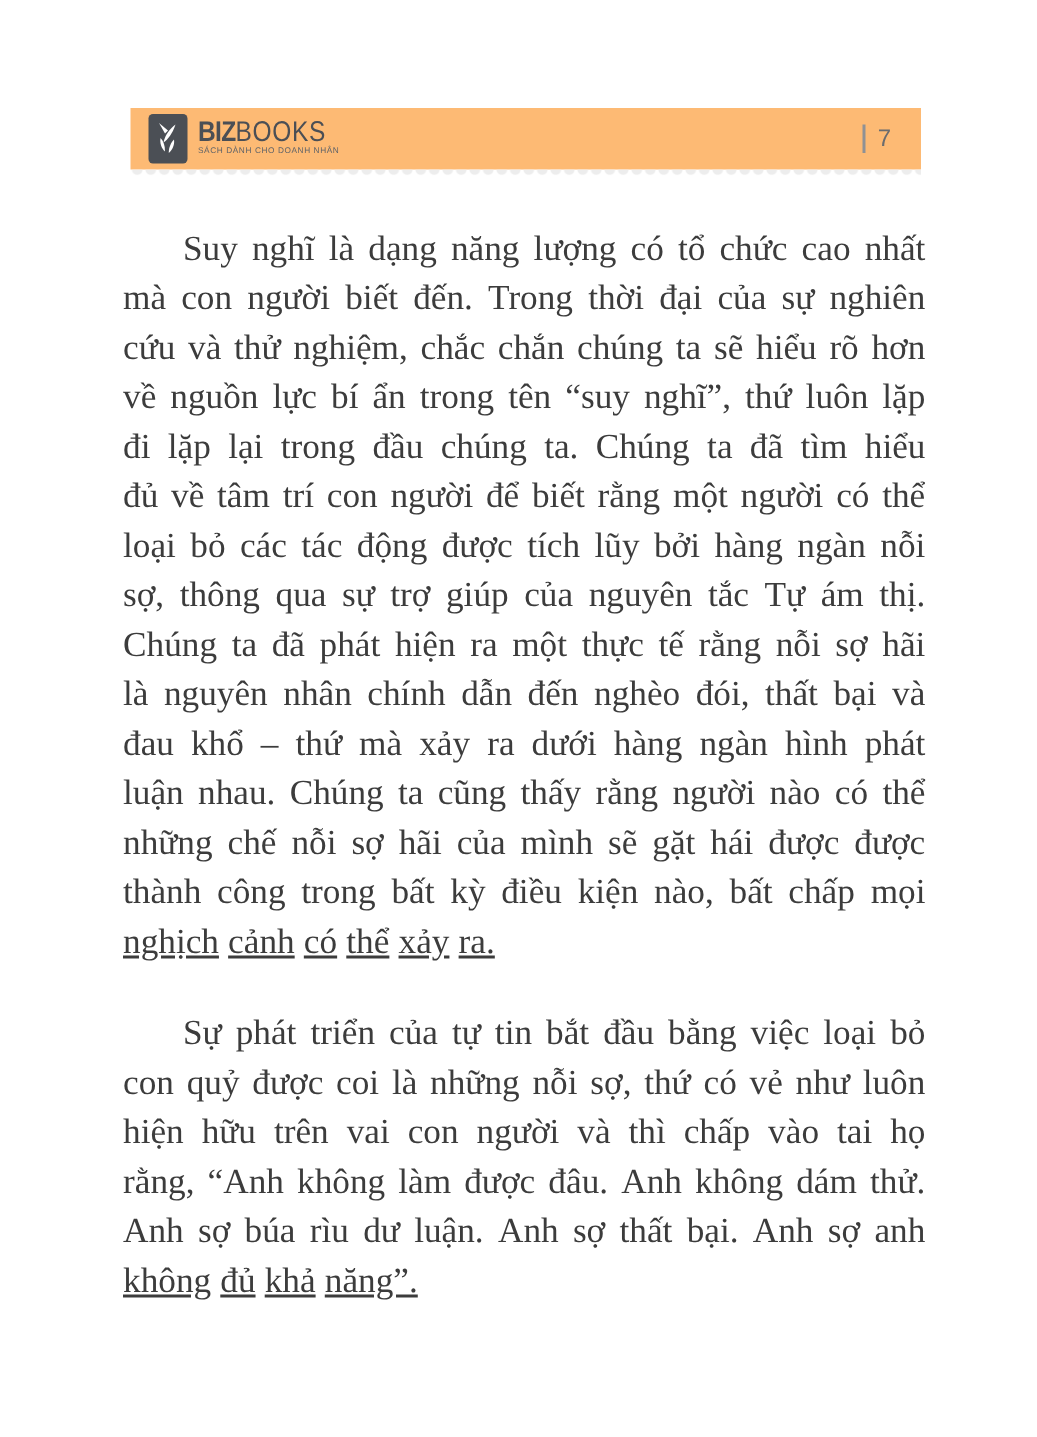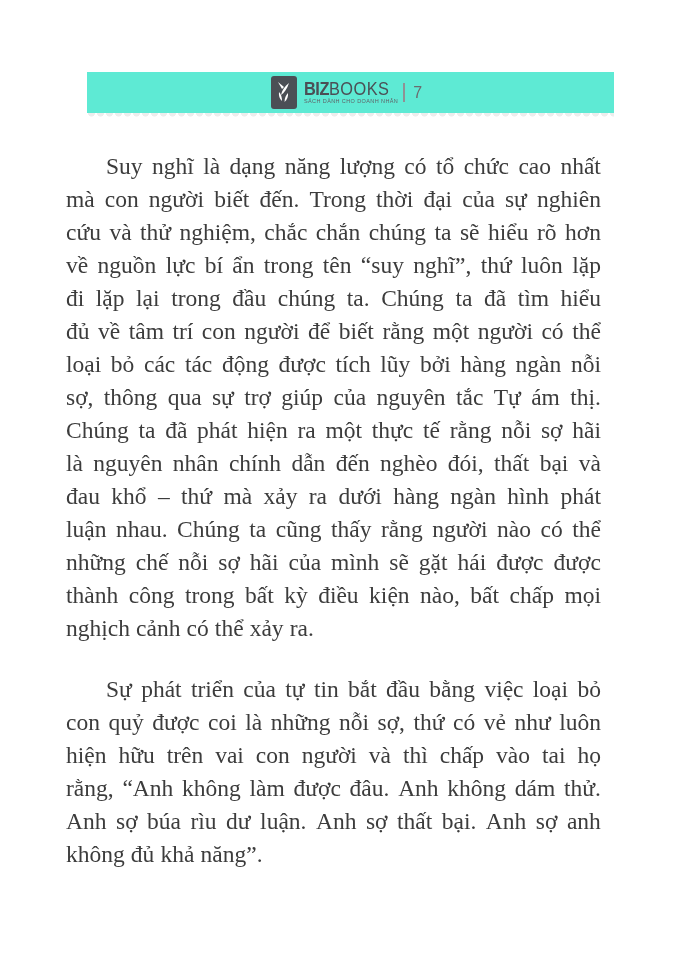--- a/index.html
+++ b/index.html
@@ -7,22 +7,22 @@
     width:691px; height:958px;
     background:#ffffff;
     font-family:"Liberation Serif","DejaVu Serif",serif;
     overflow:hidden;
   }
   .page { position:relative; width:691px; height:958px; background:#ffffff; }
 
   
   .header-band {
     position:absolute; left:87px; top:72px; width:527px; height:41px;
-    background:#5eead4;
-    display:flex; align-items:center; justify-content:center;
+    background:#fdba74;
+    display:flex; align-items:center; justify-content:space-between;
     padding:0 20px 0 12px; box-sizing:border-box;
   }
   .band-scallops {
     position:absolute; left:87px; top:113px; width:527px; height:5px;
     background-image:radial-gradient(circle at 4.5px 0px, #ededed 3.2px, rgba(0,0,0,0) 3.9px);
     background-size:9px 5px; background-repeat:repeat-x;
   }
 
   .brand { display:flex; align-items:center; }
   .brand-icon {
@@ -47,31 +47,31 @@
 
   .page-number { display:flex; align-items:center; }
   .pn-bar { width:2px; height:19px; background:#909194; margin-right:8px; }
   .pn-value {
     font-family:"Liberation Sans","DejaVu Sans",sans-serif;
     font-size:16px; color:#6b6c6e;
   }
 
   
   .page-body {
-    position:absolute; left:66px; top:150px; width:535px;
+    position:absolute; left:82px; top:150px; width:535px;
     color:#3c3c3c; font-size:23.5px;
   }
   .paragraph + .paragraph { margin-top:28px; }
   .text-line {
     display:flex; justify-content:space-between;
     height:33px; line-height:33px; white-space:nowrap;
   }
   .text-line.indent { padding-left:40px; }
   .text-line.last { justify-content:flex-start; }
-  .text-line.last span { margin-right:0.26em; }
+  .text-line.last span { margin-right:0.26em;text-decoration:underline; }
 </style>
 </head>
 <body>
 
 <div class="page">
 
   <div class="header-band">
     <div class="brand">
       <div class="brand-icon">
         <svg width="18" height="25" viewBox="0 0 18 25" aria-hidden="true">

